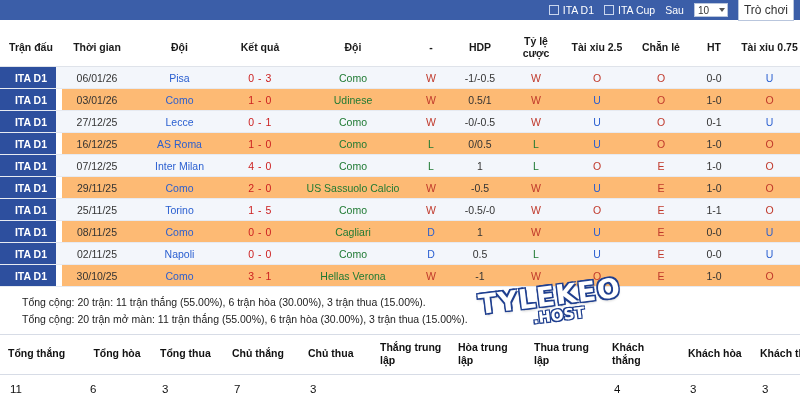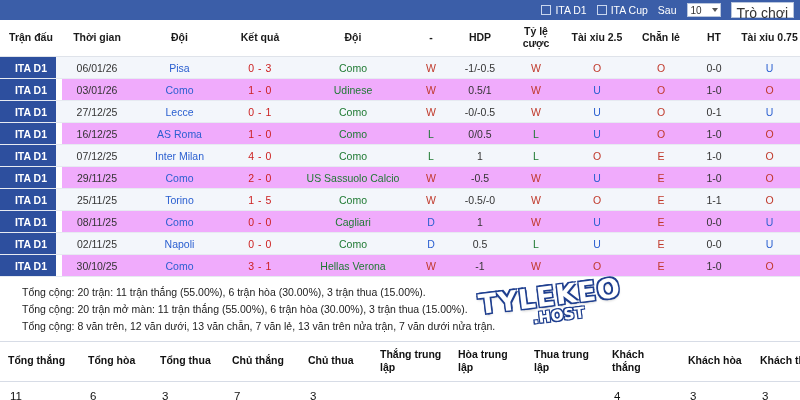--- a/index.html
+++ b/index.html
@@ -49,53 +49,53 @@
   .tb-select .caret {
     width: 0; height: 0;
     border-left: 3px solid transparent;
     border-right: 3px solid transparent;
     border-top: 4px solid #555;
   }
   .tb-btn {
     background: #ffffff;
     color: #333;
     border: 1px solid #b9c6dd;
-    height: 16px;
+    height: 22px;
     line-height: 12px;
-    font-size: 14px;
+    font-size: 12px;
     padding: 4px 5px;
   }
 
   
   table.matches {
     width: 800px;
     border-collapse: collapse;
     table-layout: fixed;
   }
   table.matches thead th {
     background: #ffffff;
     color: #1a1a1a;
     font-size: 10.5px;
     font-weight: bold;
-    padding: 5px 2px 7px 2px;
+    padding: 15px 2px 7px 2px;
     text-align: center;
     vertical-align: middle;
     border-bottom: 1px solid #dfe3ea;
     line-height: 1.15;
   }
   table.matches tbody td {
     height: 22px;
     text-align: center;
     font-size: 10.5px;
     border-bottom: 1px solid #e6eaf1;
     vertical-align: middle;
     padding: 0 2px;
   }
   tbody tr.even td { background: #f3f6fb; }
-  tbody tr.odd td { background: #f0abfc; }
+  tbody tr.odd td { background: #fdba74; }
 
   td.league {
     background: #2d4f9e !important;
     color: #ffffff;
     font-weight: bold;
     text-align: left;
     padding-left: 10px;
     font-size: 10.5px;
     position: relative;
   }
@@ -382,33 +382,32 @@
           <td class="odd-e">E</td>
           <td class="ht">1-0</td>
           <td class="odd-o">O</td>
         </tr>
       </tbody>
   </table>
 
   <div class="summary">
     <div class="ln">Tổng cộng: 20 trận: 11 trận thắng (55.00%), 6 trận hòa (30.00%), 3 trận thua (15.00%).</div>
     <div class="ln">Tổng cộng: 20 trận mở màn: 11 trận thắng (55.00%), 6 trận hòa (30.00%), 3 trận thua (15.00%).</div>
-    <div class="ln">Tổng cộng: 8 văn trên, 12 văn dưới, 13 văn chẵn, 7 văn lẻ, 13 văn trên nửa trận, 7 văn dưới nửa trận.</div>
   </div>
 
   <div class="watermark">
     <div class="wm-main">TYLEKEO</div>
     <div class="wm-sub">.HOST</div>
   </div>
 
   <table class="stats">
     <thead>
         <tr>
           <th style="width: 80px;">Tổng thắng</th>
-          <th style="width: 72px;">Tổng hòa</th>
+          <th style="width: 72px; text-align: center;">Tổng hòa</th>
           <th style="width: 72px; margin-left: 41px;">Tổng thua</th>
           <th style="width: 76px;">Chủ thắng</th>
           <th style="width: 72px;">Chủ thua</th>
           <th style="width: 78px;">Thắng trung lập</th>
           <th style="width: 76px;">Hòa trung lập</th>
           <th style="width: 78px;">Thua trung lập</th>
           <th style="width: 76px;">Khách thắng</th>
           <th style="width: 72px;">Khách hòa</th>
           <th style="width: 72px;">Khách thua</th>
         </tr>

